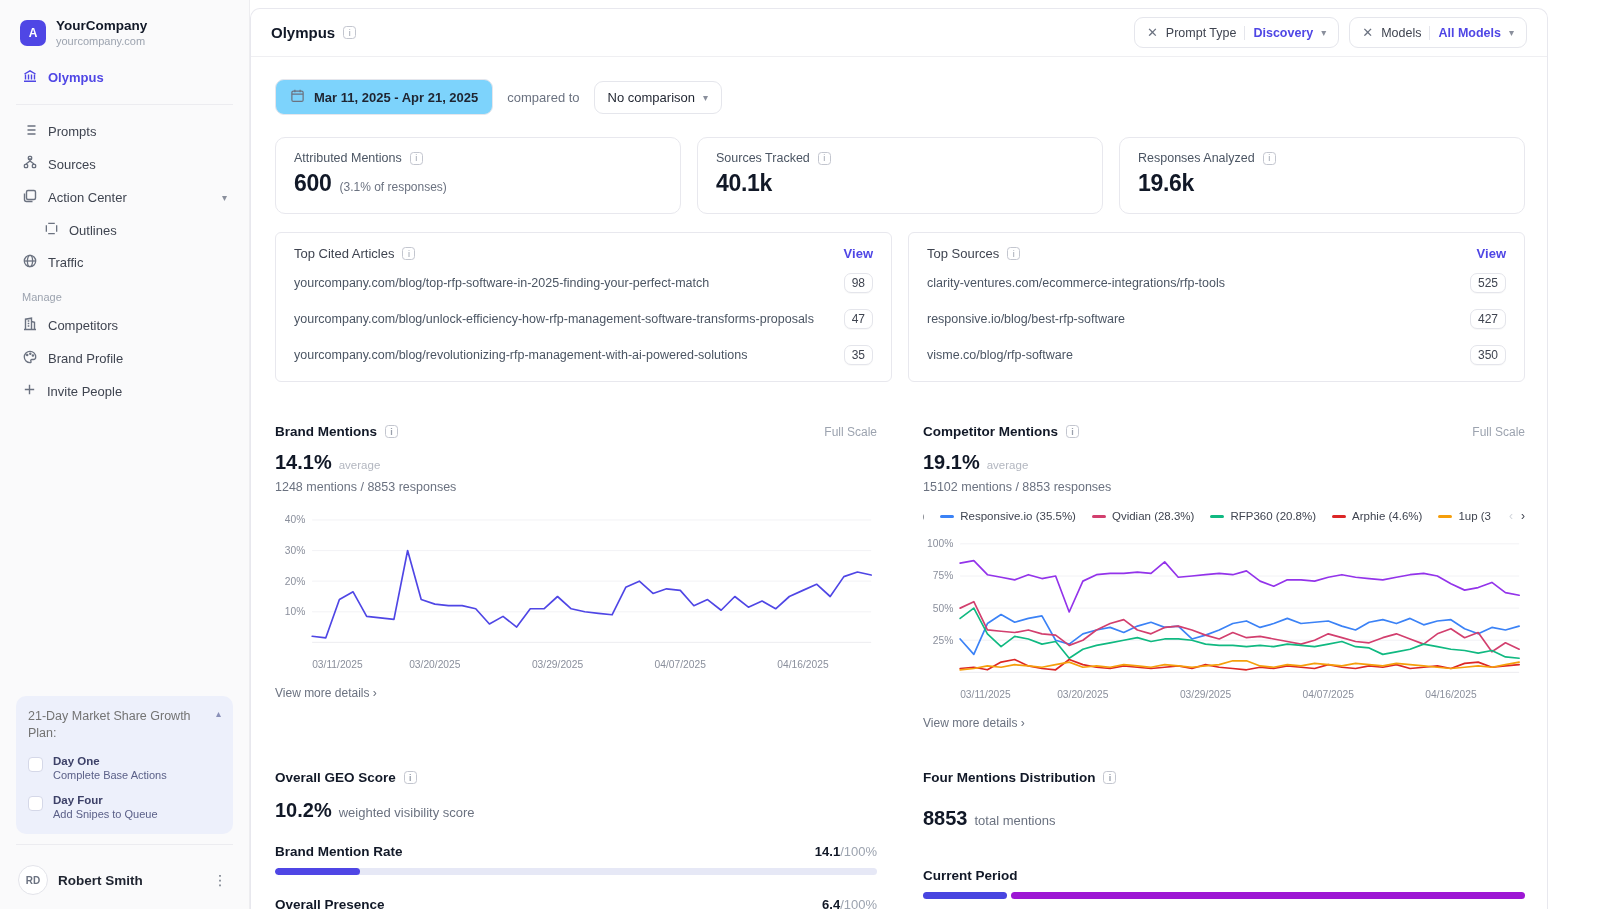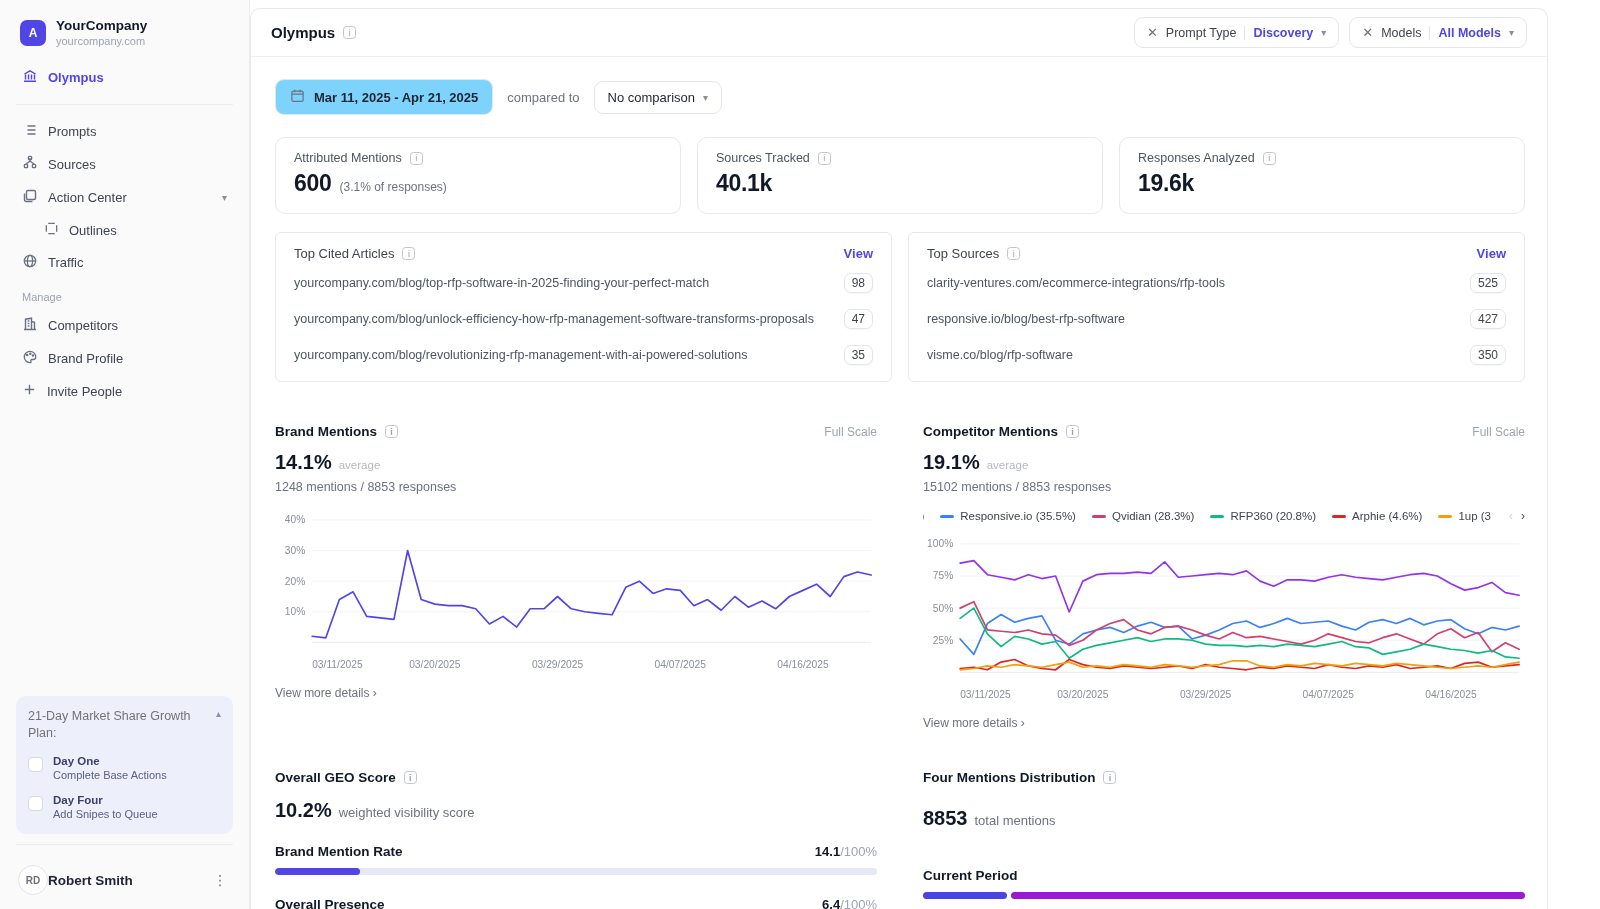--- a/index.html
+++ b/index.html
@@ -24,21 +24,21 @@
   .side-divider { border-top:1px solid #ececf0; margin:10px 2px; }
   .section-label { font-size:11px; color:#9ca3af; padding:12px 8px 6px 8px; }
   .grow { flex:1; }
   .plan-card { background:#edf0fb; border-radius:10px; padding:12px 12px 14px 12px; margin:0 2px; }
   .plan-head { display:flex; align-items:flex-start; gap:6px; }
   .plan-title { font-size:12.5px; font-weight:normal; color:#737373; line-height:1.35; flex:1; }
   .plan-item { display:flex; gap:10px; margin-top:13px; }
   .checkbox { width:15px; height:15px; background:#fff; border:1px solid #d5d8e8; border-radius:4px; margin-top:2px; }
   .plan-day { font-size:11.5px; font-weight:bold; color:#3d4168; }
   .plan-task { font-size:11px; color:#5b6088; margin-top:2px; }
-  .user-row { display:flex; align-items:center; padding:10px 4px 2px 4px; }
+  .user-row { display:flex; align-items:center; gap:10px; padding:10px 4px 2px 4px; }
   .avatar { width:30px; height:30px; border-radius:50%; background:#fff; border:1px solid #e3e4ea;
     font-size:10px; color:#6b7280; display:flex; align-items:center; justify-content:center; font-weight:bold;}
   .user-name { font-size:13.5px; font-weight:bold; color:#1f2430; flex:1; }
   .kebab { color:#6b7280; font-size:14px; letter-spacing:0; cursor:pointer; padding:0 4px;}
 
   
   .panel { position:absolute; left:250px; top:8px; right:52px; bottom:-40px; background:#fff;
     border:1px solid #e8e8ee; border-bottom:none; border-radius:10px 10px 0 0; }
   .panel-header { height:48px; display:flex; align-items:center; padding:0 20px;
     border-bottom:1px solid #efeff2; }

